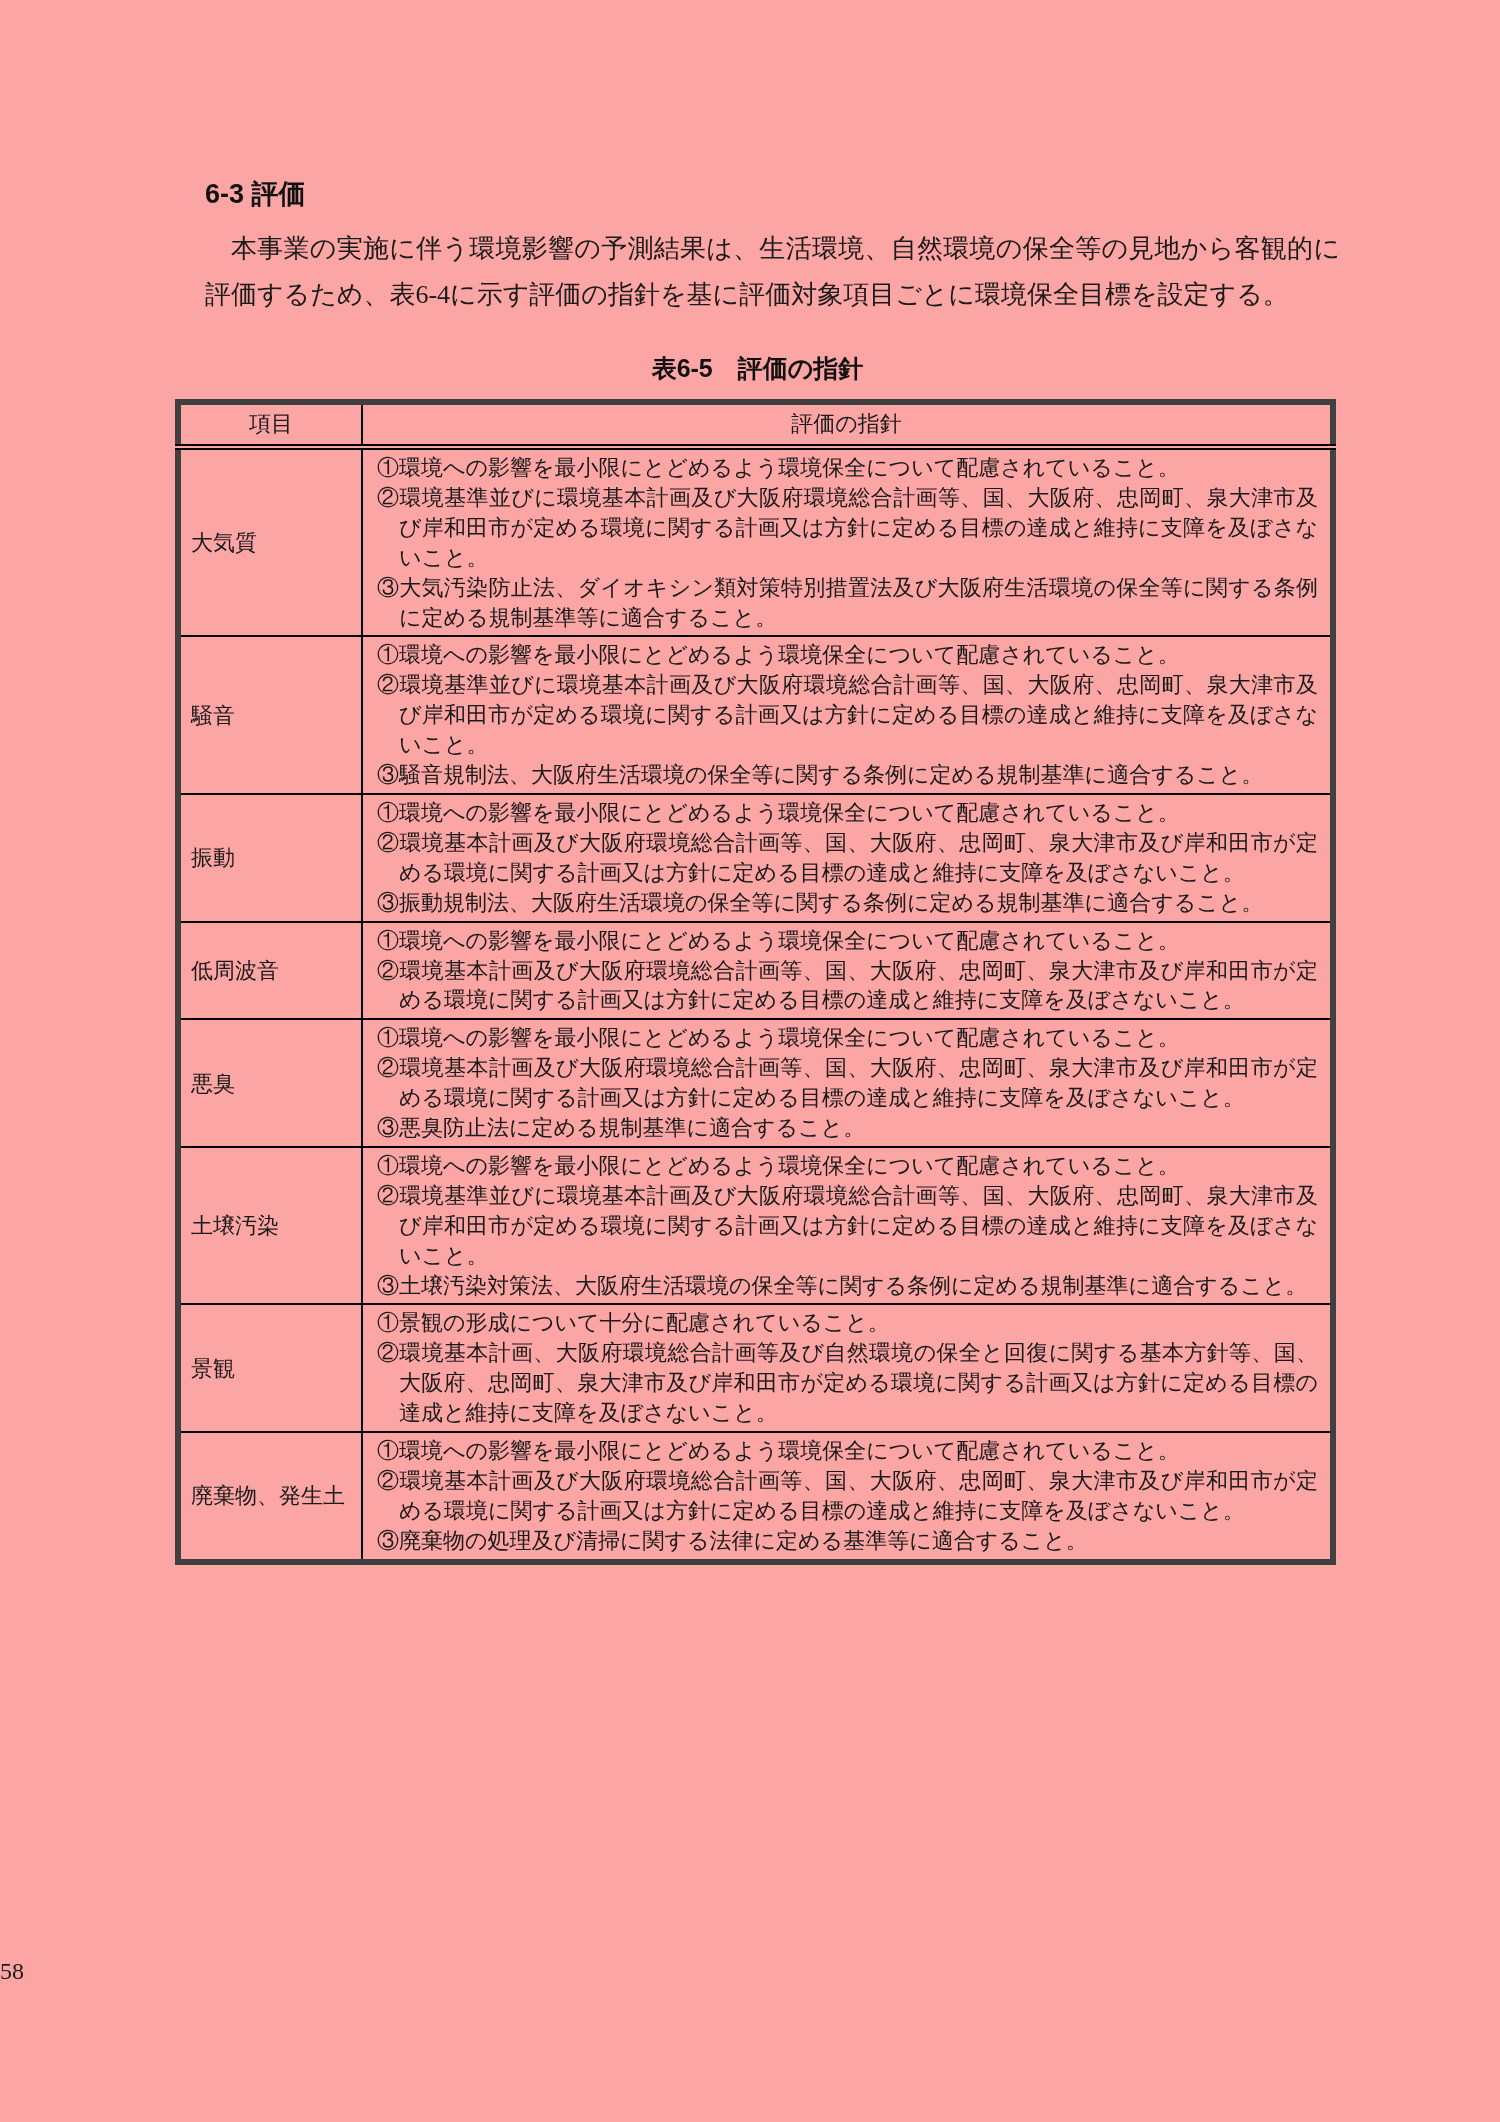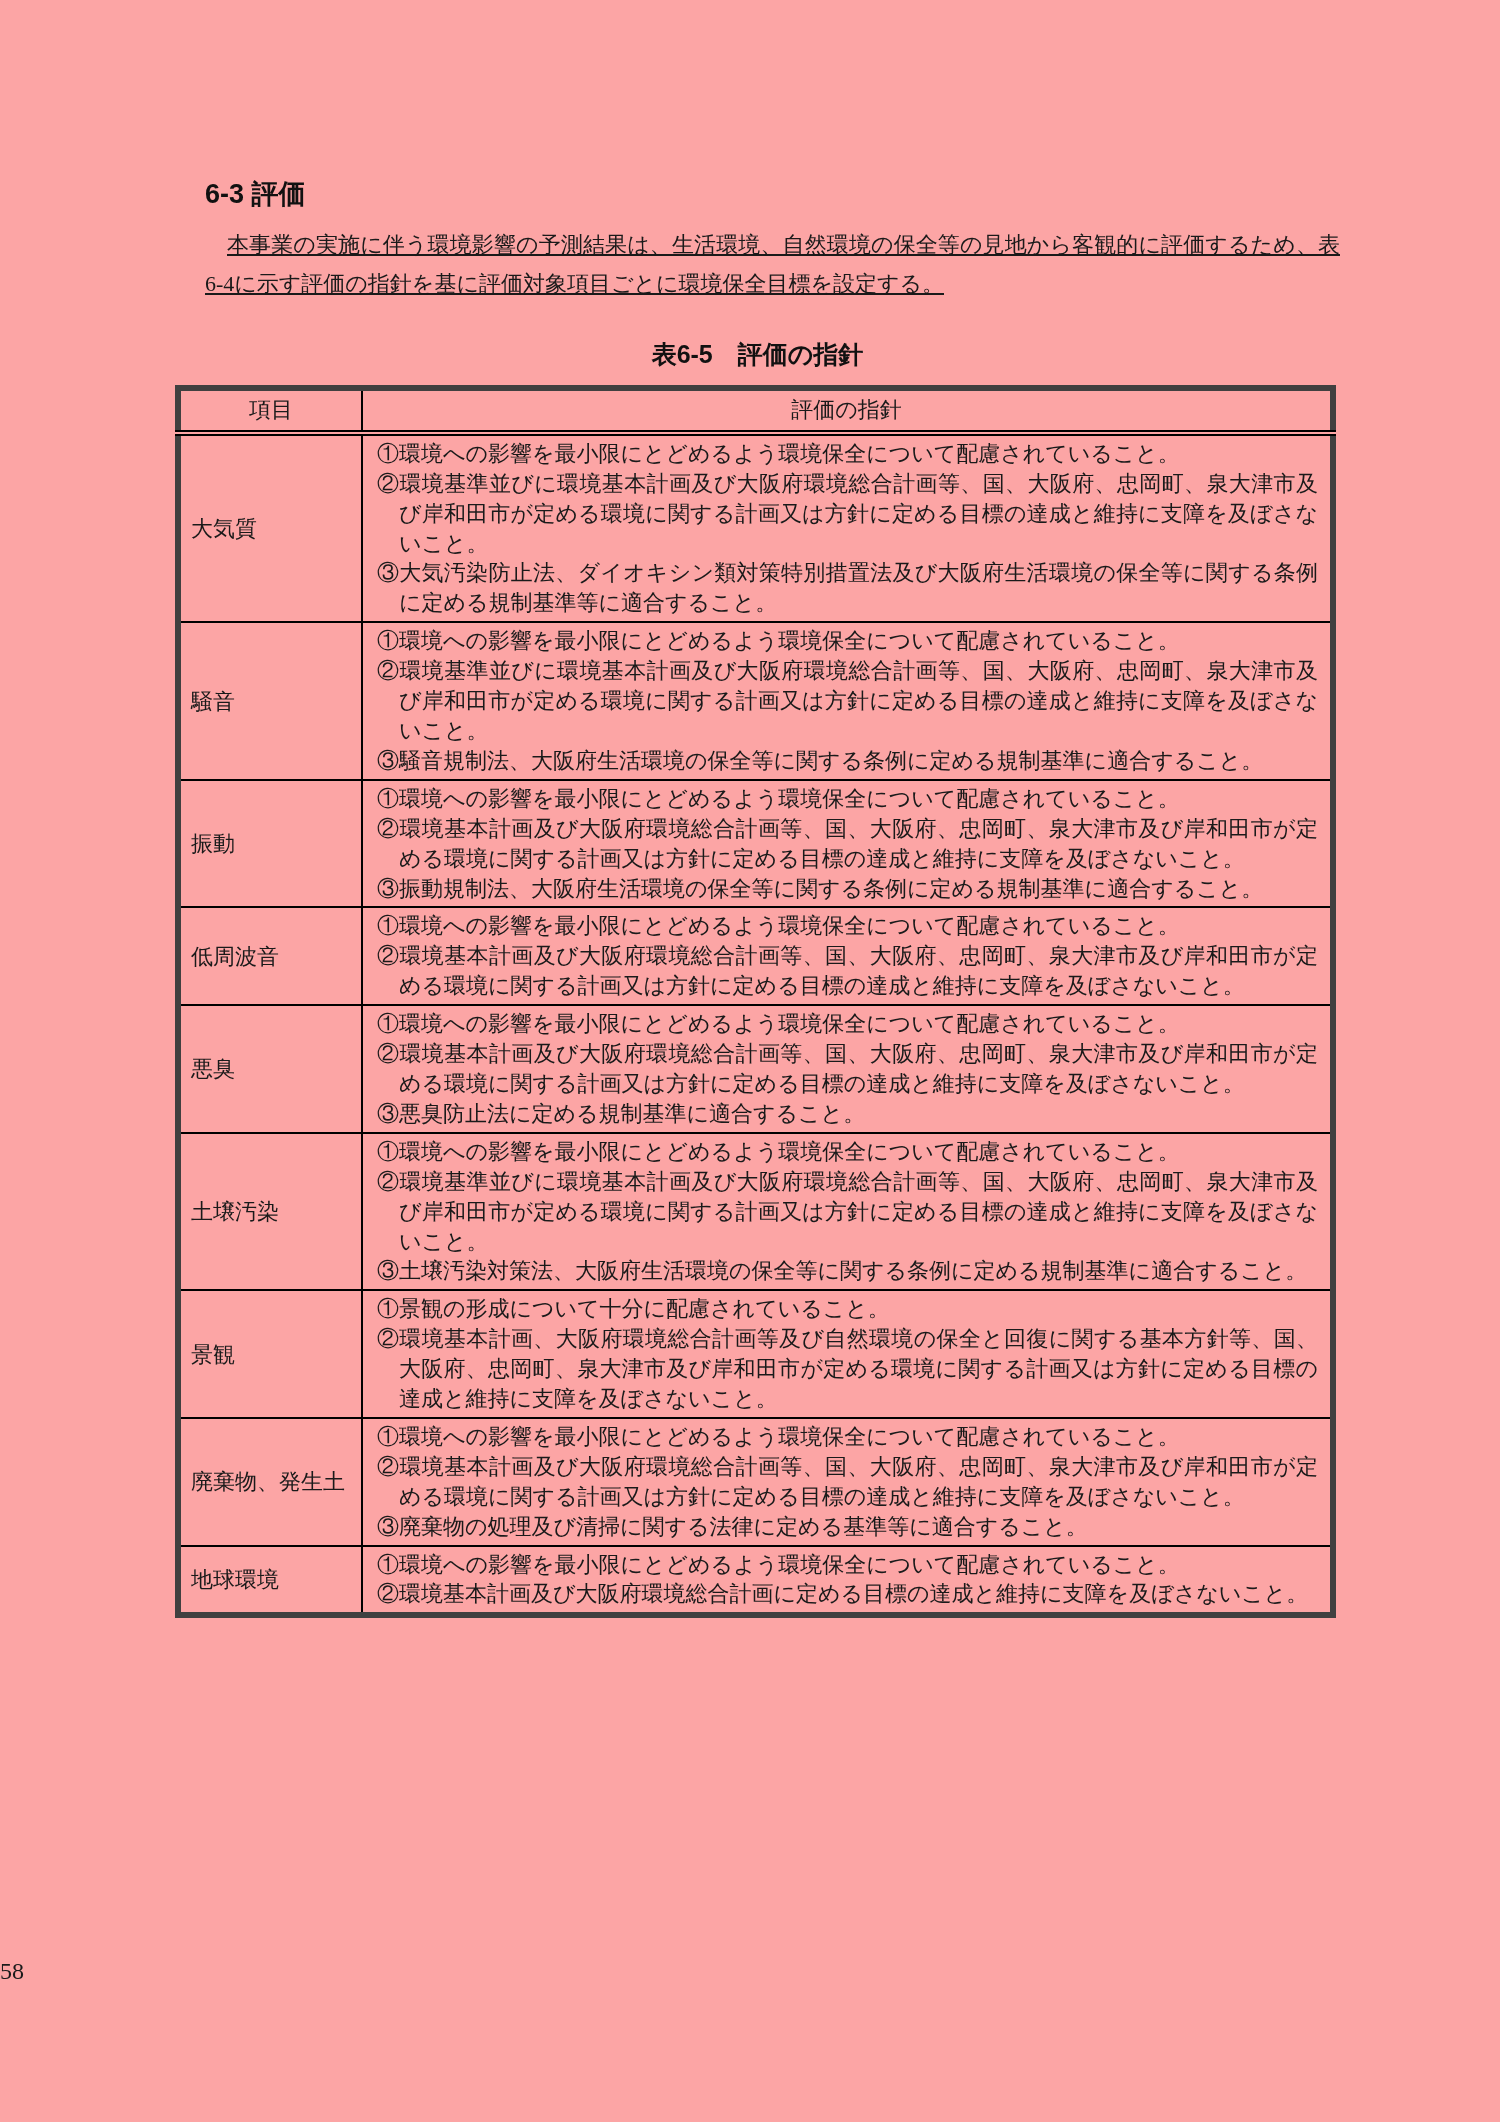--- a/index.html
+++ b/index.html
@@ -17,26 +17,25 @@
     margin:0 0 0 30px;
     font-family:"Liberation Sans","DejaVu Sans",sans-serif;
     font-weight:bold;
     font-size:27px;
     line-height:1.2;
     color:#111;
   }
   .body-paragraph{
     margin:16px 0 0 30px;
     width:1135px;
-    font-size:22px;
+    font-size:26px;
     line-height:1.77;
     text-indent:1em;
     text-align:justify;
     color:#1a1a1a;
-    text-decoration:underline;
   }
   .table-title{
     margin:34px 0 14px 0;
     text-align:center;
     font-family:"Liberation Sans","DejaVu Sans",sans-serif;
     font-weight:bold;
     font-size:25px;
     color:#111;
   }
   table.eval-table{
@@ -167,25 +166,18 @@
           </td>
         </tr>
         <tr>
           <td class="item-cell">廃棄物、発生土</td>
           <td class="guide-cell">
             <p class="guide-line">①環境への影響を最小限にとどめるよう環境保全について配慮されていること。</p>
             <p class="guide-line">②環境基本計画及び大阪府環境総合計画等、国、大阪府、忠岡町、泉大津市及び岸和田市が定める環境に関する計画又は方針に定める目標の達成と維持に支障を及ぼさないこと。</p>
             <p class="guide-line">③廃棄物の処理及び清掃に関する法律に定める基準等に適合すること。</p>
           </td>
         </tr>
-        <tr>
-          <td class="item-cell">地球環境</td>
-          <td class="guide-cell">
-            <p class="guide-line">①環境への影響を最小限にとどめるよう環境保全について配慮されていること。</p>
-            <p class="guide-line">②環境基本計画及び大阪府環境総合計画に定める目標の達成と維持に支障を及ぼさないこと。</p>
-          </td>
-        </tr>
       </tbody>
   </table>
 
   <div class="page-number">58</div>
 
 </div>
 
 </body></html>

